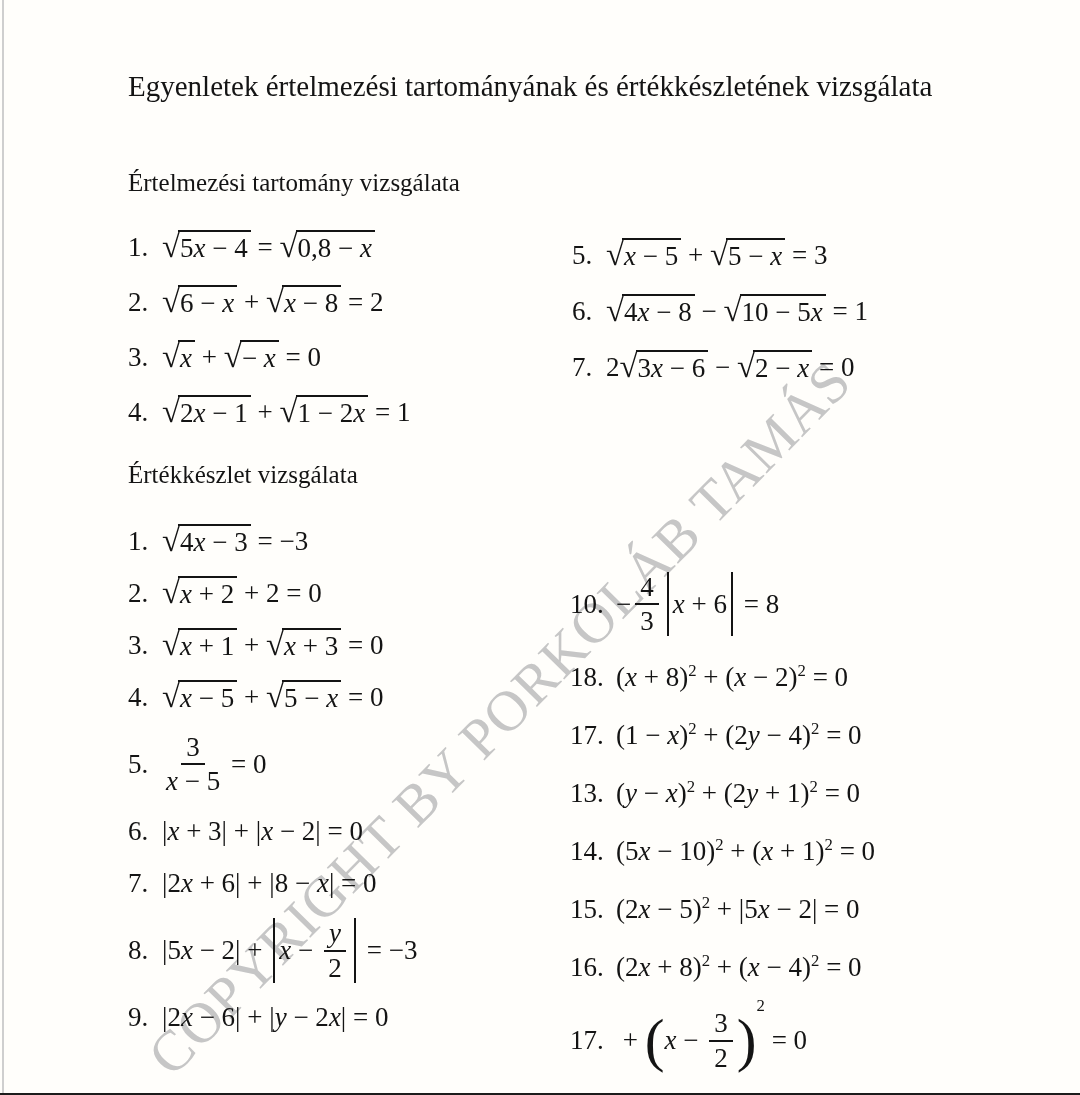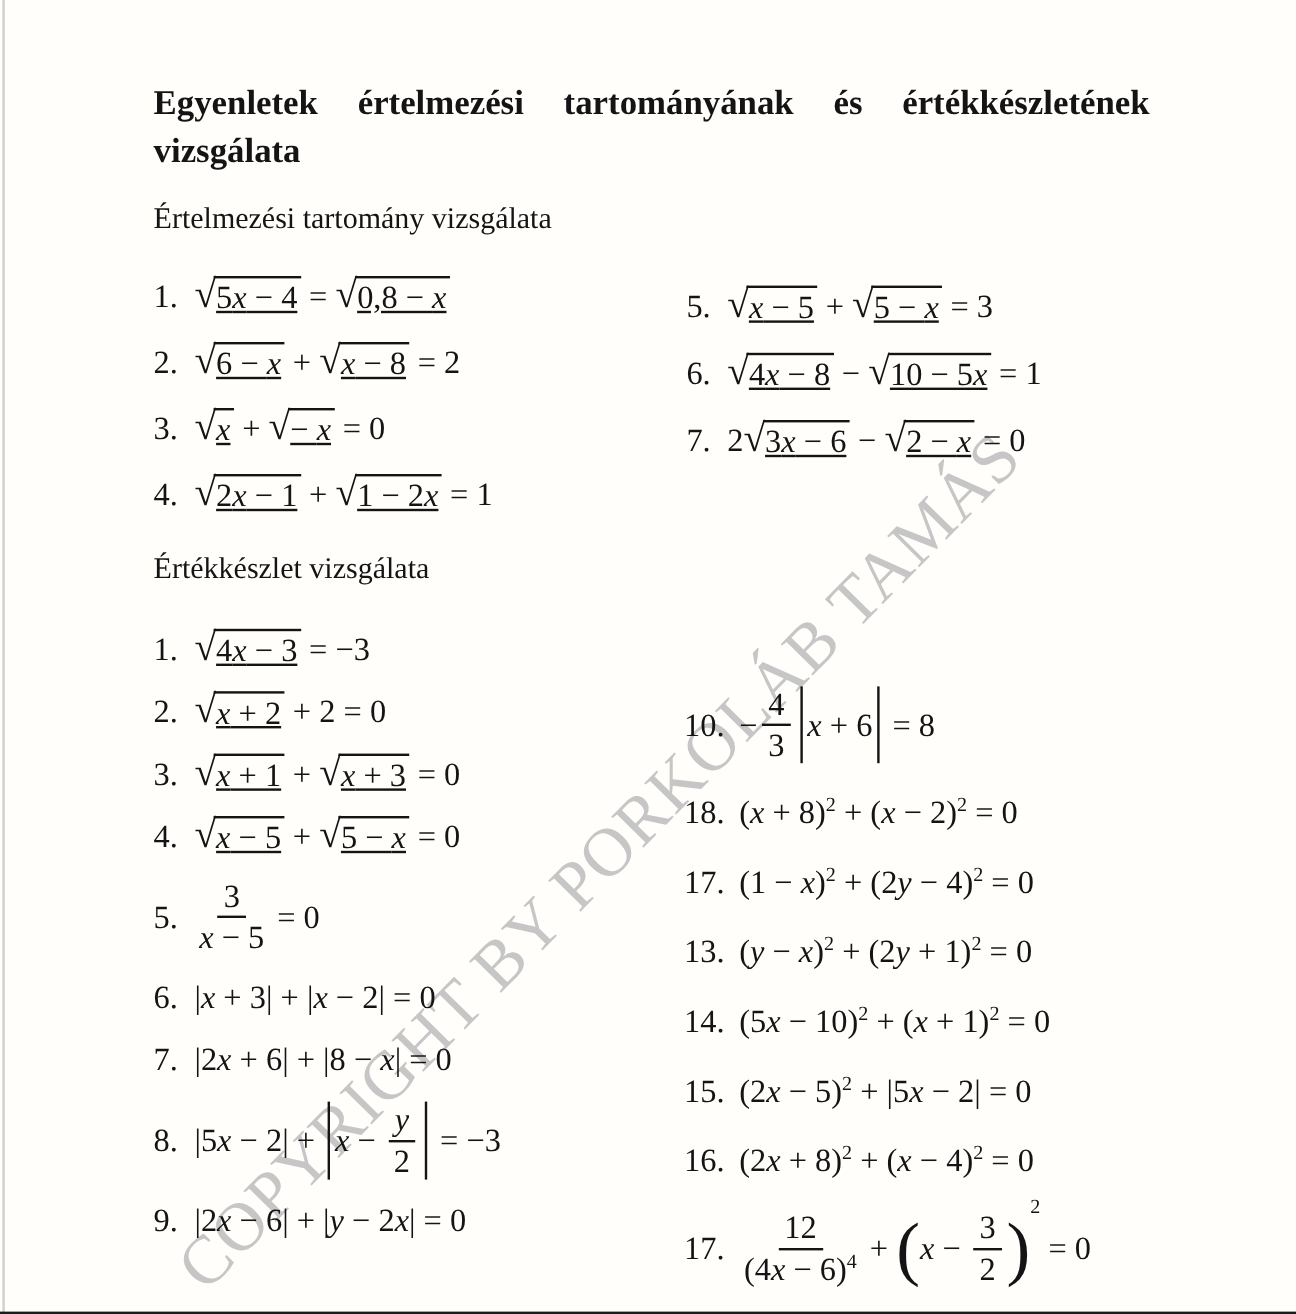--- a/index.html
+++ b/index.html
@@ -11,21 +11,21 @@
   .edge-left{position:absolute;left:2px;top:0;width:2px;height:100%;background:#cfcfcf;}
   .edge-bottom{position:absolute;left:0;bottom:0;width:100%;height:2px;background:#1c1c1c;}
   .watermark{
     position:absolute;left:135px;top:1042px;z-index:1;
     transform:rotate(-45.5deg);transform-origin:0 0;
     font-size:57px;letter-spacing:1px;white-space:nowrap;
     color:#c6c6c6;
   }
   .title{
     position:absolute;left:128px;top:66px;width:830px;margin:0;z-index:2;
-    font-size:29px;font-weight:bold;line-height:1.38;text-align:justify;
+    font-size:29px;font-weight:normal;line-height:1.38;text-align:justify;
   }
   .heading{position:absolute;left:128px;z-index:2;font-size:25px;line-height:1.2;}
   .heading-a{top:168px;}
   .heading-b{top:460px;}
   .list{position:absolute;z-index:2;}
   .la1{left:128px;top:230px;}
   .la2{left:572px;top:238px;}
   .lb1{left:128px;top:524px;}
   .lb2{left:570px;top:528px;margin-top:44px;}
   .item{display:flex;align-items:center;min-height:34px;}
@@ -34,21 +34,21 @@
   .lb1 .item{margin-bottom:18px;}
   .lb2 .item{margin-bottom:24px;}
   .num{min-width:34px;font-size:27px;}
   .lb2 .num{min-width:46px;}
   .eq{font-size:27px;display:inline-flex;align-items:center;}
   .mt{white-space:pre;}
   .eq i{font-style:italic;}
   sup{font-size:0.62em;line-height:0;}
   .sqrt{display:inline-flex;align-items:flex-start;}
   .rad{font-size:1.22em;line-height:1;margin-right:-2px;}
-  .rct{border-top:2px solid #141414;padding:2px 3px 0 2px;line-height:1.1;white-space:pre;text-decoration:underline;}
+  .rct{border-top:2px solid #141414;padding:2px 3px 0 2px;line-height:1.1;white-space:pre;}
   .frac{
     display:inline-flex;flex-direction:column;align-items:center;
     margin:0 4px;line-height:1.12;text-align:center;
   }
   .fnum{border-bottom:2px solid #141414;padding:0 5px 1px;white-space:pre;}
   .fden{padding-top:1px;white-space:pre;}
   .tbar{width:2px;background:#141414;align-self:stretch;margin:0 4px;}
   .bigg{display:inline-flex;align-items:center;}
   .bp{font-size:2.2em;line-height:0.85;font-weight:400;}
   .bin{display:inline-flex;align-items:center;}
@@ -317,24 +317,20 @@
       </div>
       <div class="item">
         <span class="num">16.</span>
         <span class="eq">
           <span class="mt">(2<i>x</i> + 8)<sup>2</sup> + (<i>x</i> − 4)<sup>2</sup> = 0</span>
         </span>
       </div>
       <div class="item">
         <span class="num">17.</span>
         <span class="eq">
-          <span class="frac">
-            <span class="fnum">12</span>
-            <span class="fden">(4<i>x</i> − 6)<sup>4</sup></span>
-          </span>
           <span class="mt"> + </span>
           <span class="bigg">
             <span class="bp">(</span>
             <span class="bin">
               <span class="mt"><i>x</i> − </span>
               <span class="frac">
                 <span class="fnum">3</span>
                 <span class="fden">2</span>
               </span>
             </span>

